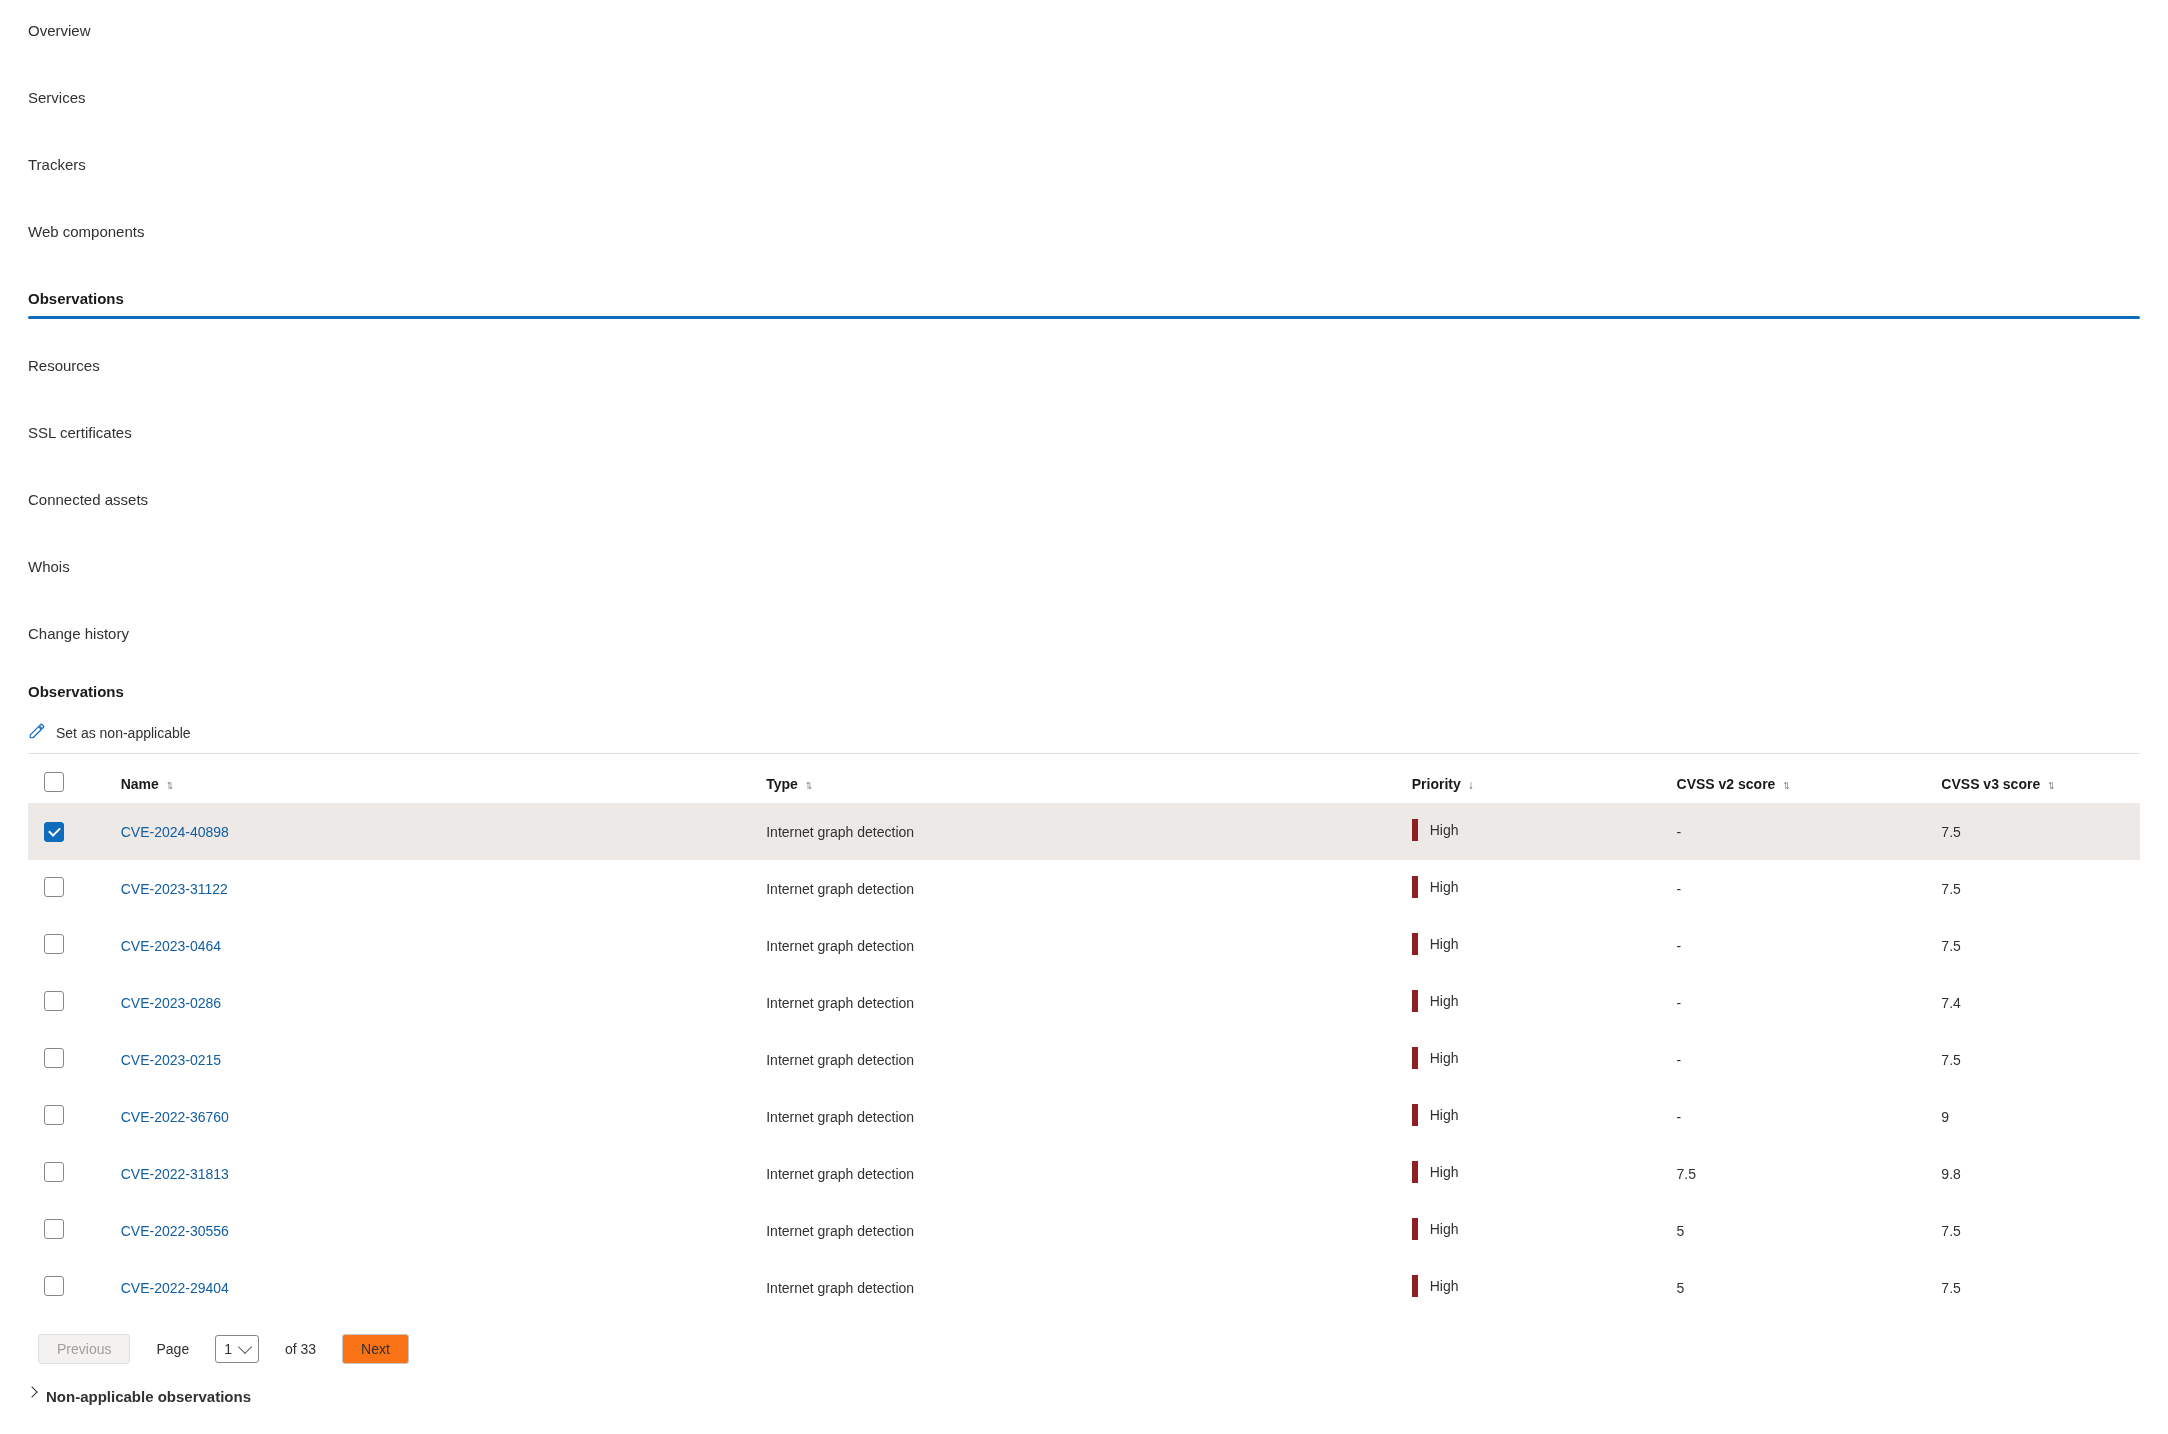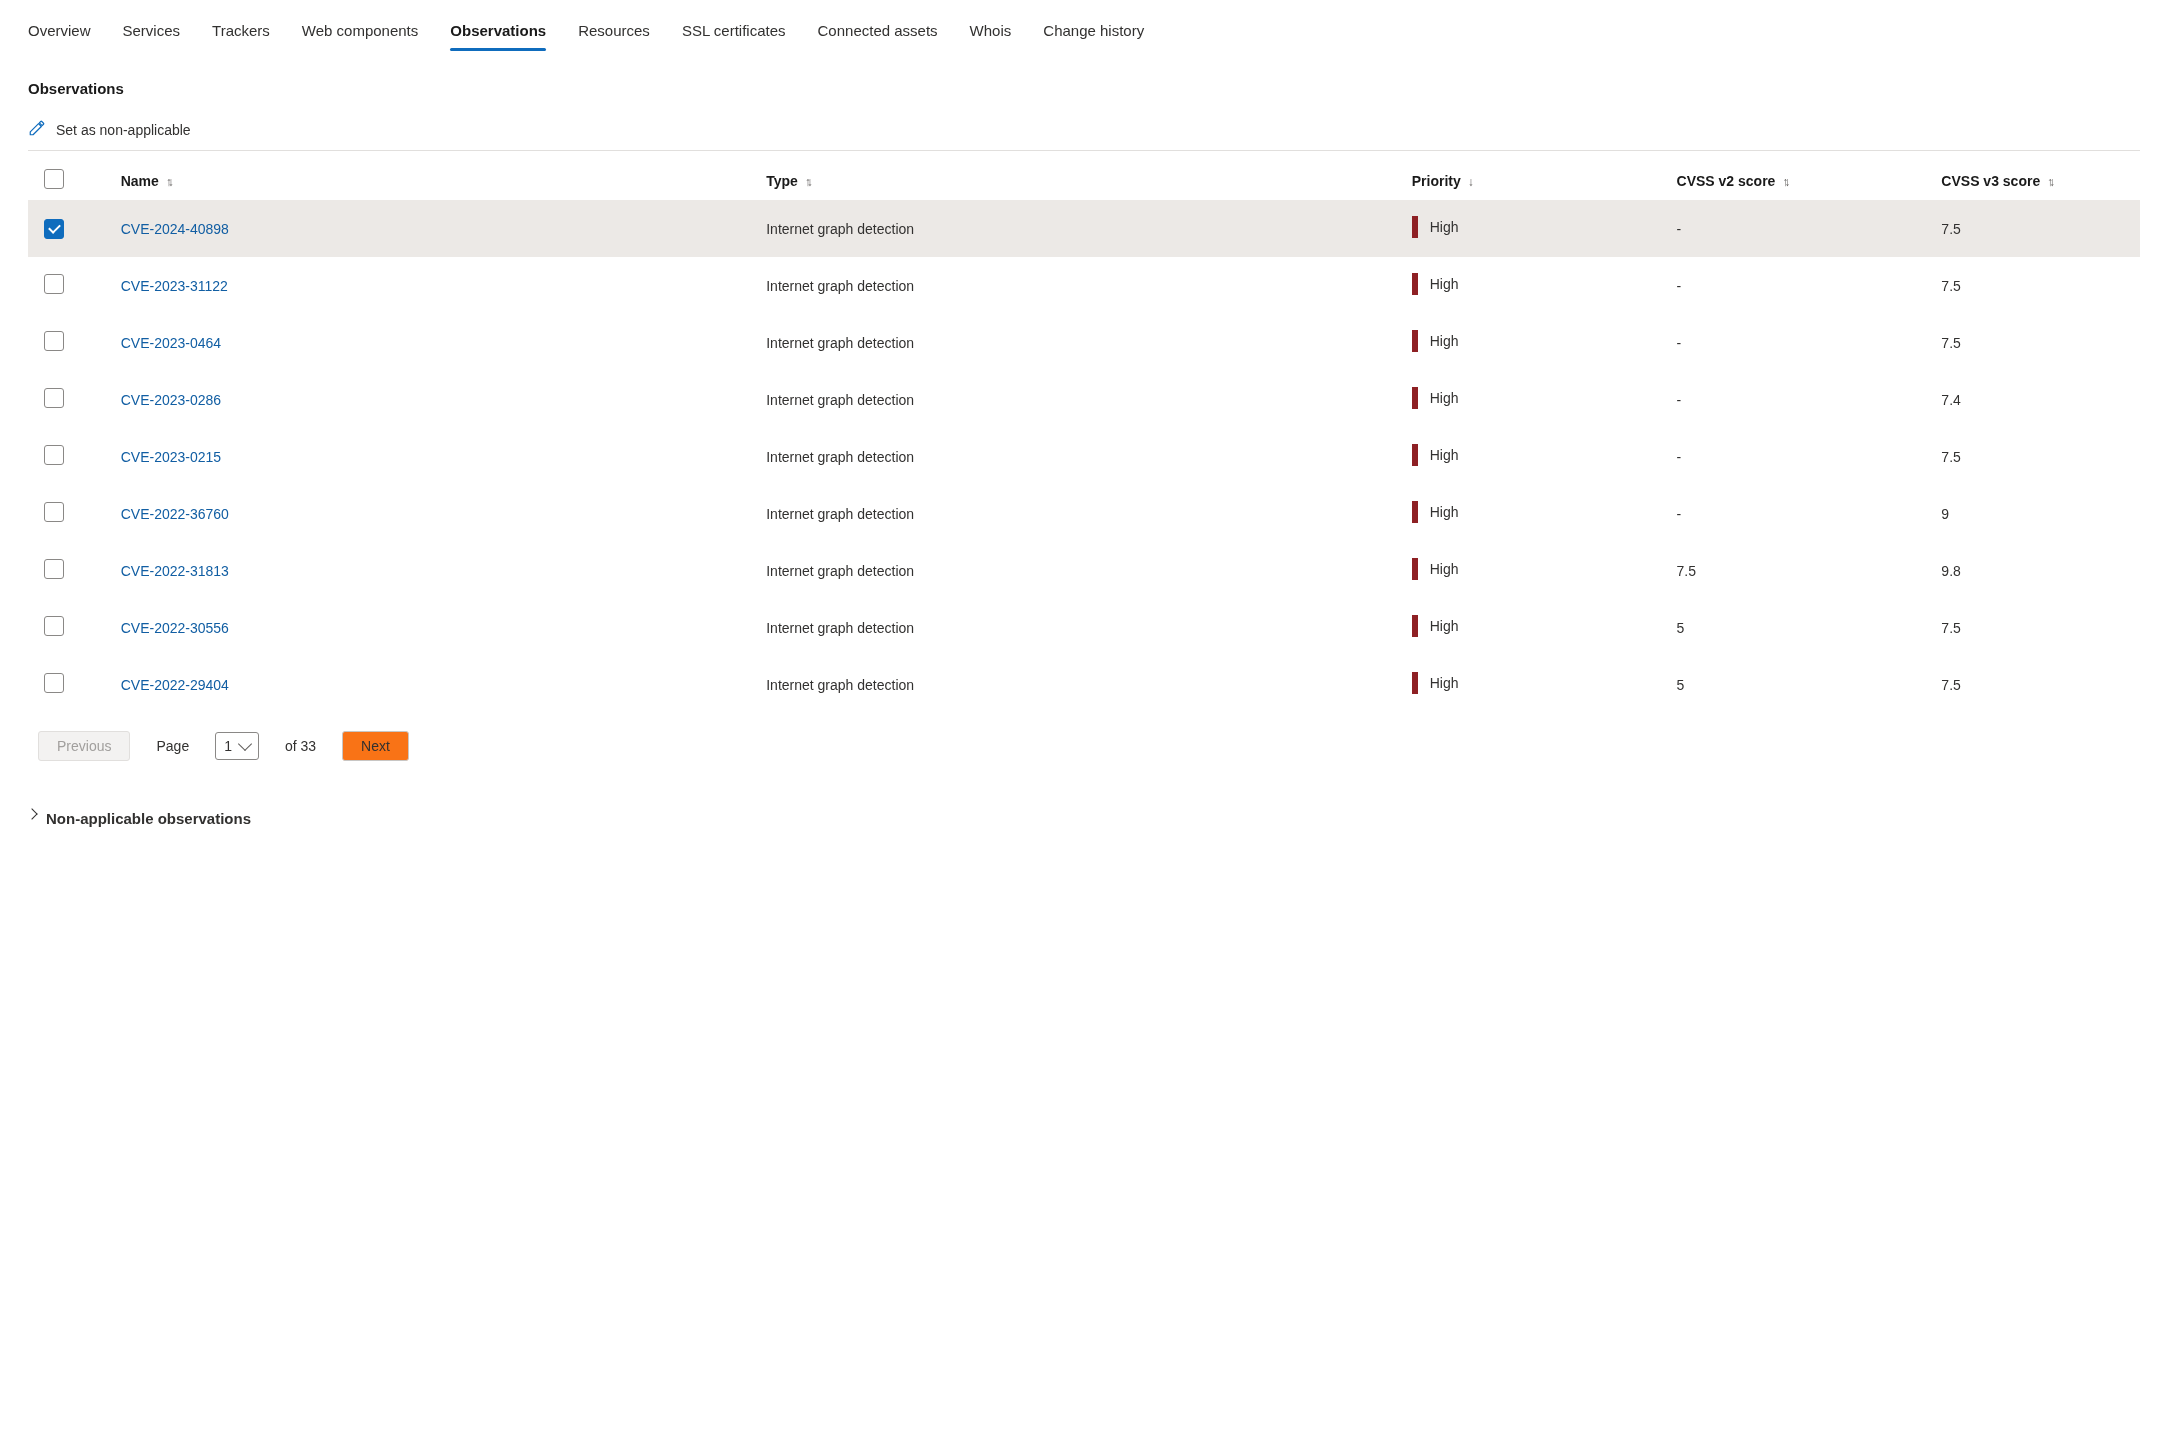--- a/index.html
+++ b/index.html
@@ -10,20 +10,21 @@
     background: #fff;
     padding: 16px 28px 40px 28px;
   }
 
   
   .tabs {
     display: flex;
     gap: 32px;
     border-bottom: 1px solid transparent;
     margin-bottom: 28px;
+    flex-direction: column;
   }
   .tab {
     padding: 6px 0 12px 0;
     cursor: pointer;
     font-size: 15px;
     color: #323130;
     position: relative;
   }
   .tab.active {
     font-weight: 600;
@@ -168,21 +169,21 @@
     border-bottom: 1.5px solid #605e5c;
     transform: rotate(45deg);
     margin-top: -4px;
   }
 
   
   .collapsible {
     display: flex;
     align-items: flex-start;
     gap: 10px;
-    margin-top: 49px;
+    margin-top: 24px;
     cursor: pointer;
   }
   .caret-right {
     width: 8px; height: 8px;
     border-right: 1.5px solid #323130;
     border-bottom: 1.5px solid #323130;
     transform: rotate(-45deg);
   }
   .collapsible-title {
     font-weight: 600;

